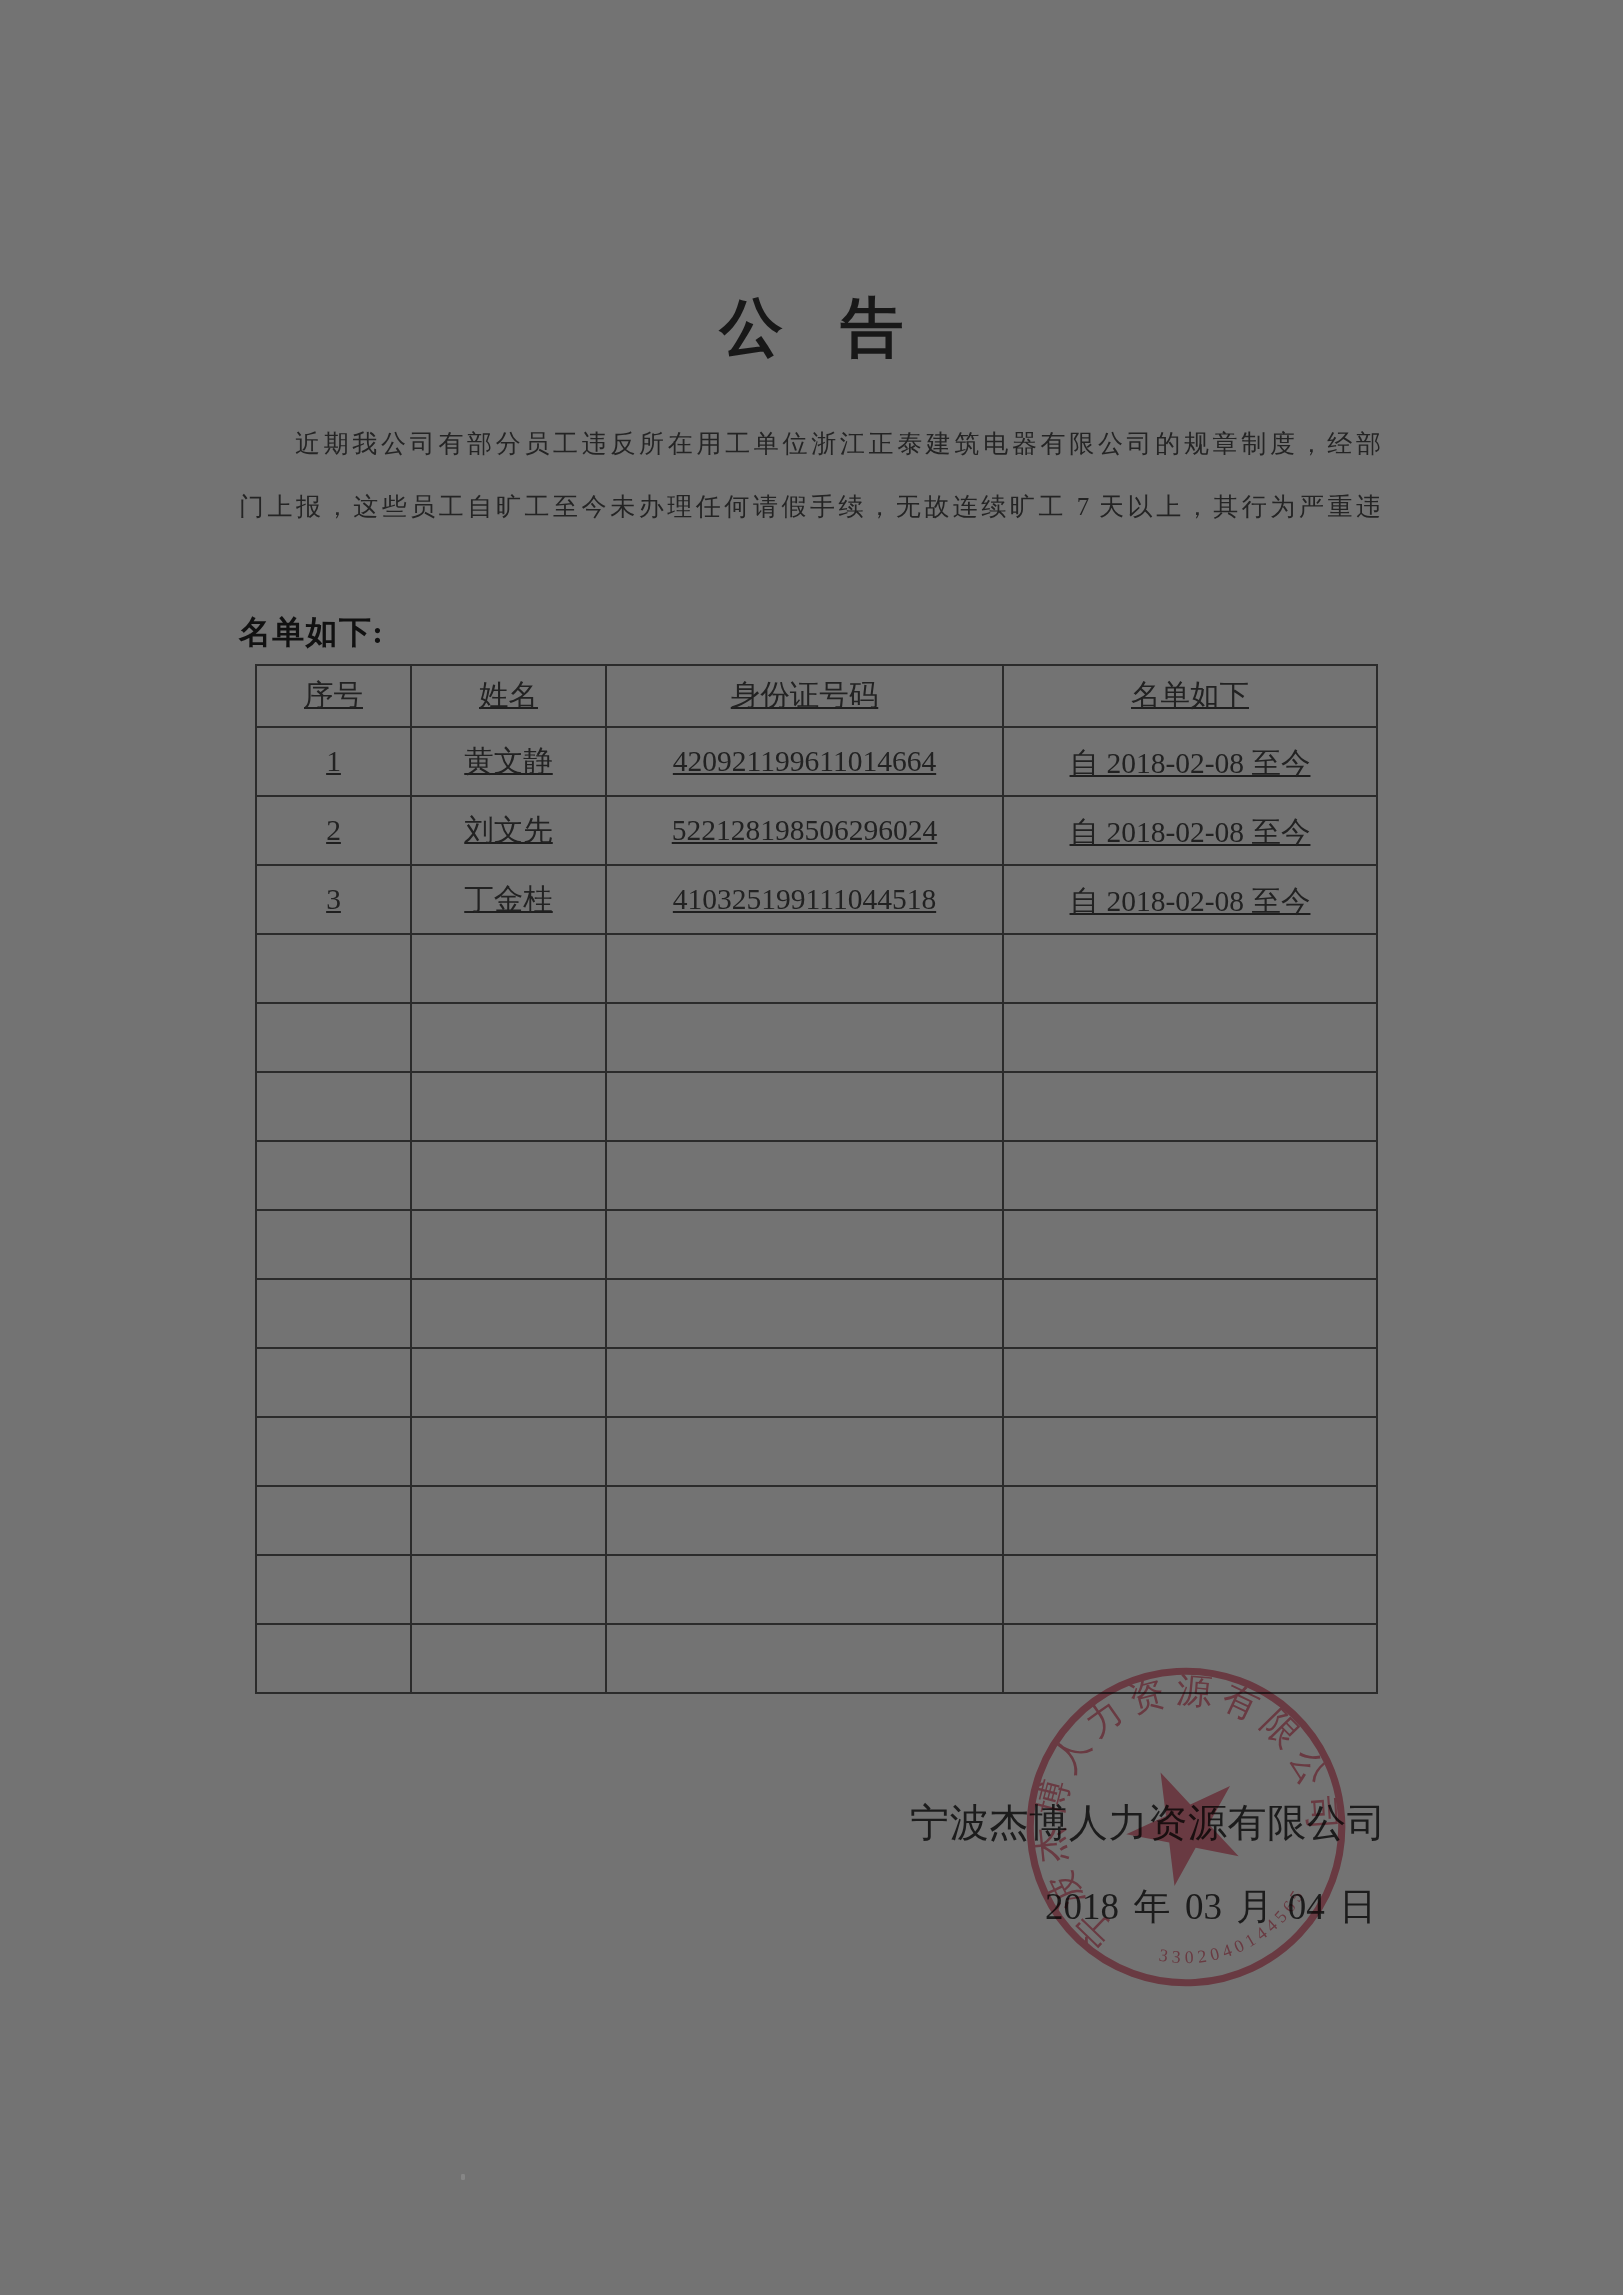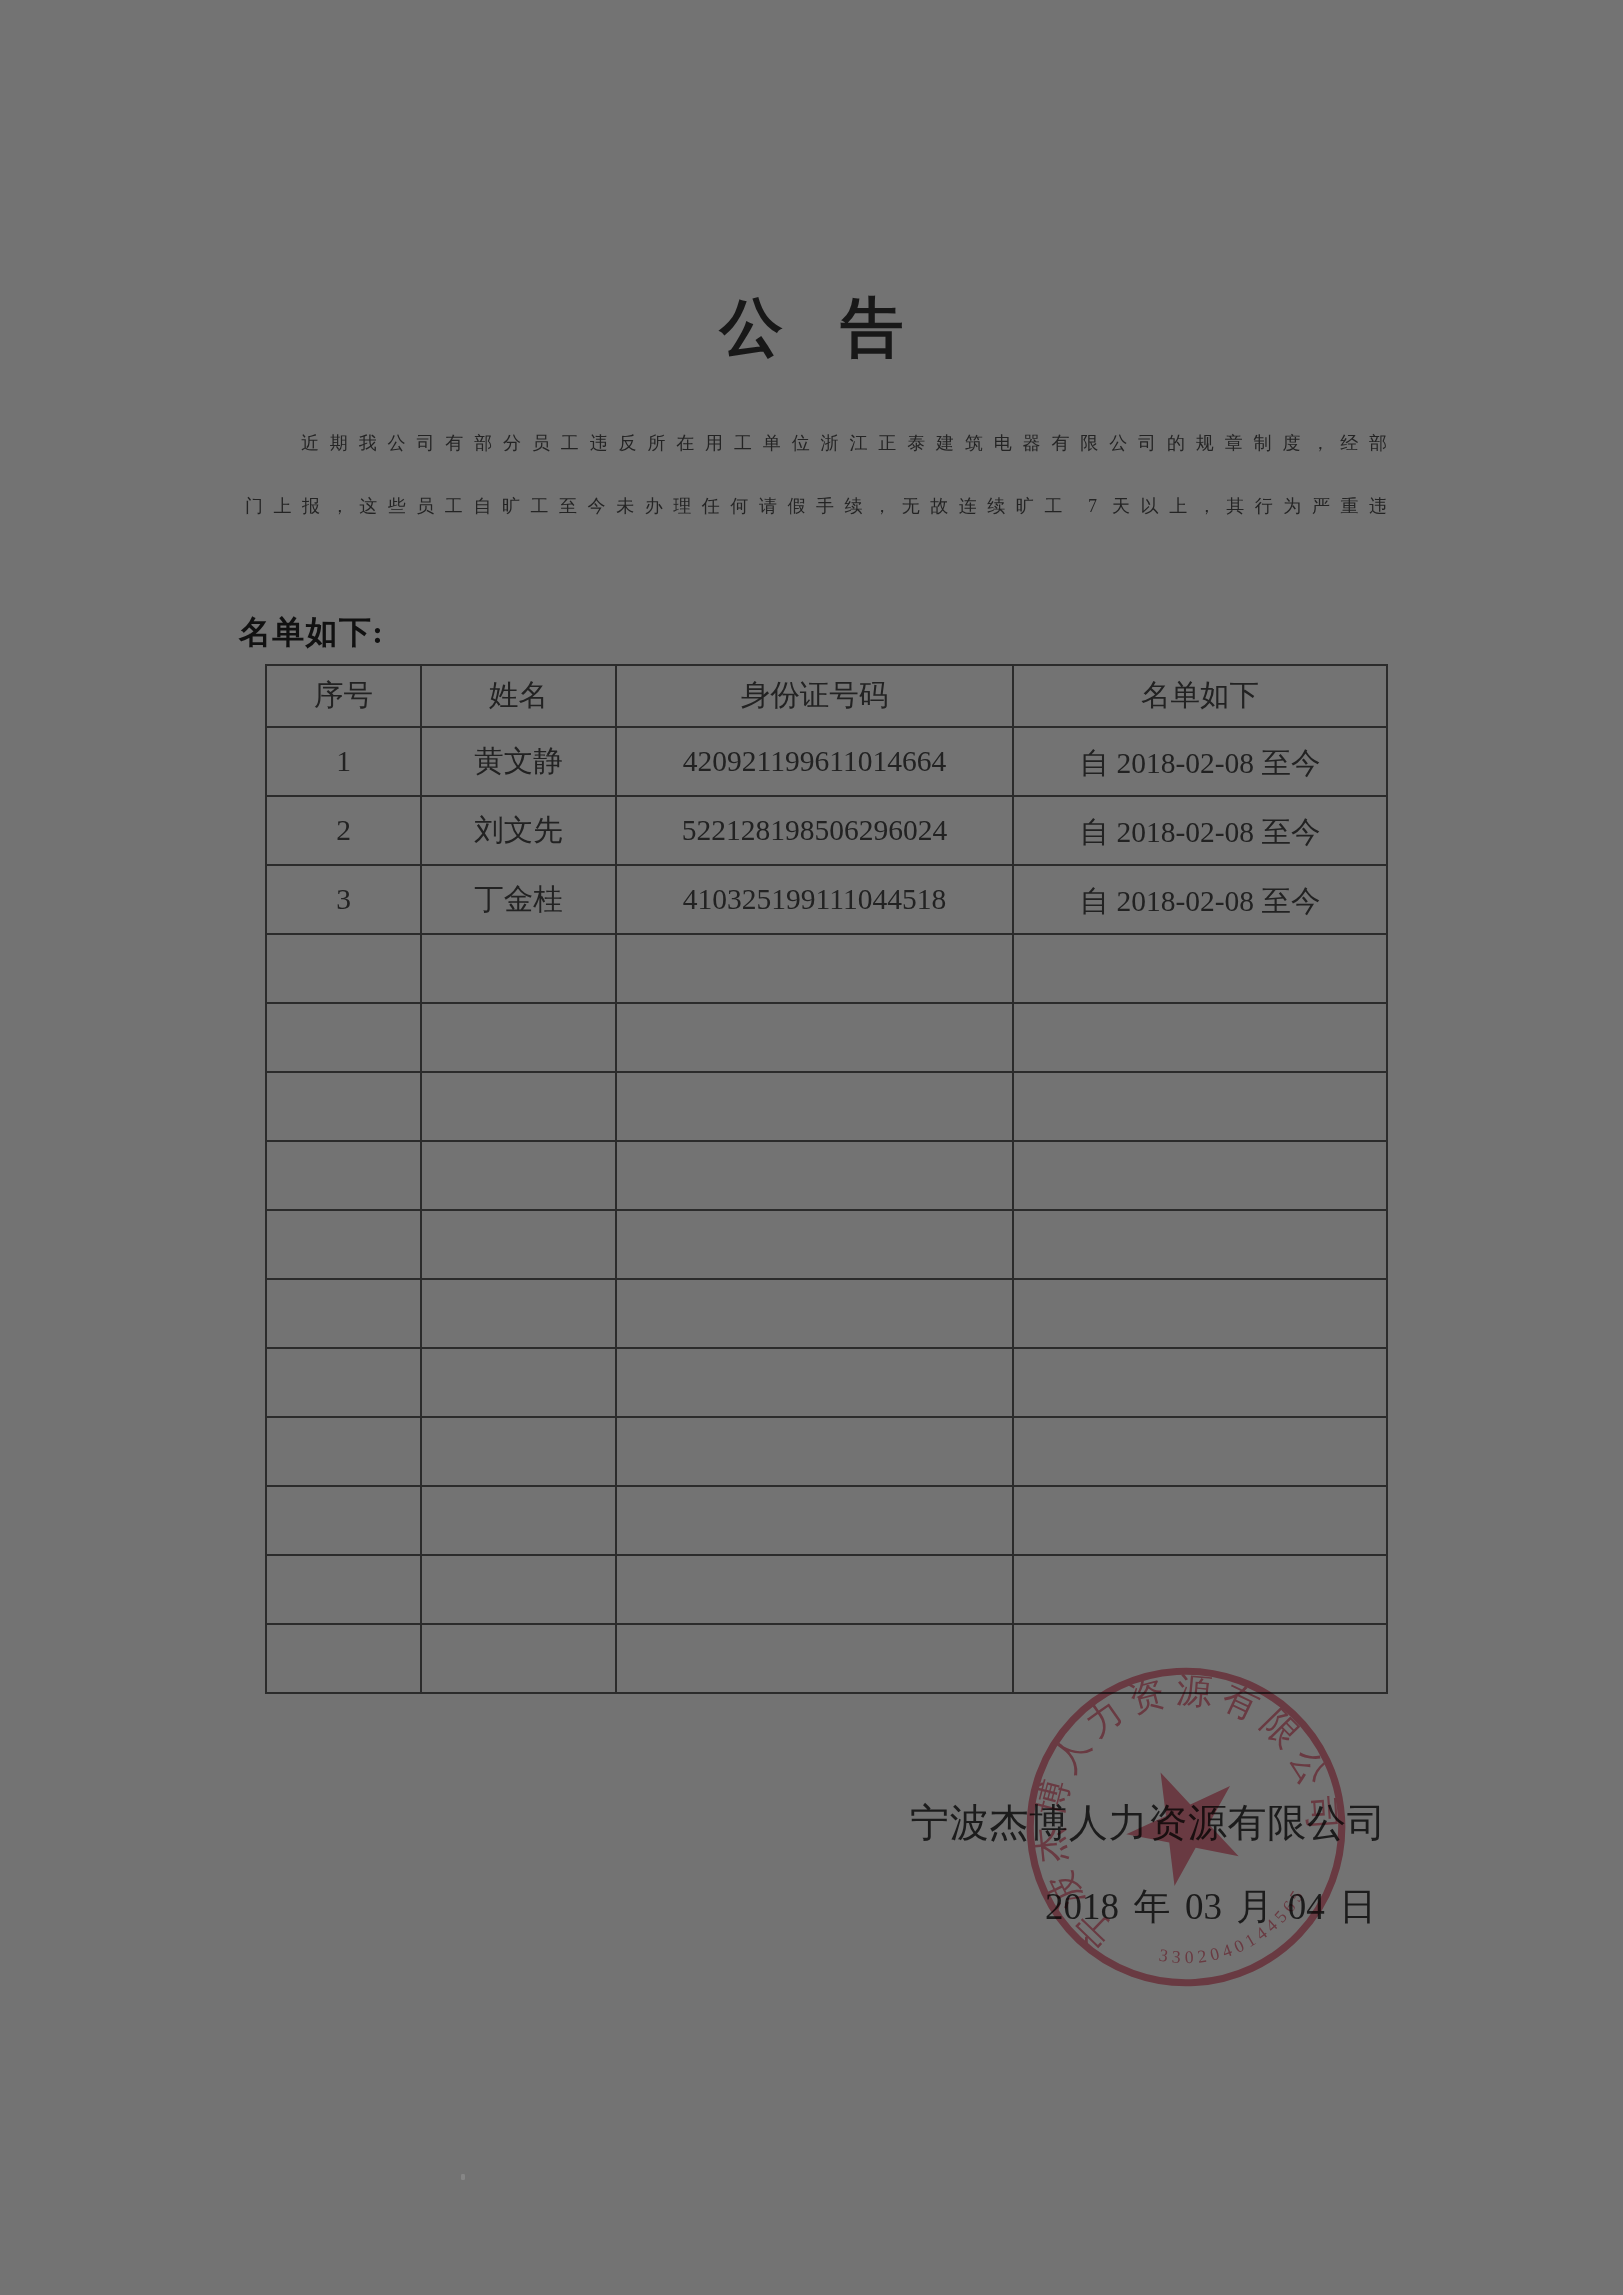--- a/index.html
+++ b/index.html
@@ -13,37 +13,38 @@
     overflow:hidden;
   }
   .doc-title {
     position:absolute; top:285px; left:0; width:100%;
     text-align:center;
     font-size:63px; font-weight:700;
     word-spacing:42px;
     color:#181818;
   }
   .notice-paragraph {
-    position:absolute; left:245px; top:412px; width:1142px;
-    font-size:18px; line-height:63px;
+    position:absolute; left:239px; top:412px; width:1142px;
+    font-size:25px; line-height:63px;
     color:#242424;
   }
   .para-line { width:100%; }
   .para-line.justify { text-align:justify; text-align-last:justify; }
   .para-line.first { padding-left:56px; box-sizing:border-box; }
   .list-label {
     position:absolute; left:239px; top:611px;
     font-size:32px; font-weight:700; color:#111;
     letter-spacing:1.3px;
   }
   table.roster {
-    position:absolute; left:265px; top:664px;
+    position:absolute; left:255px; top:664px;
     width:1121px;
     border-collapse:collapse; table-layout:fixed;
     background:transparent;
+    text-decoration:underline;
   }
   table.roster th, table.roster td {
     border:2px solid #2b2b2b;
     text-align:center; vertical-align:middle;
     font-size:29.5px; font-weight:400;
     color:#222;
     overflow:hidden; white-space:nowrap;
     padding:0;
   }
   table.roster thead tr { height:62px; }

